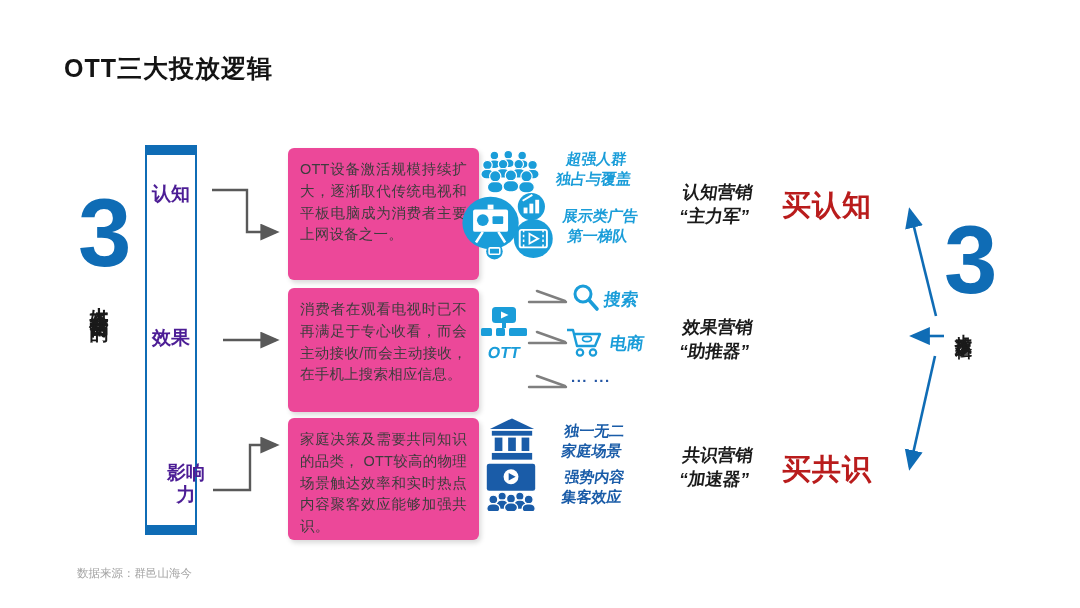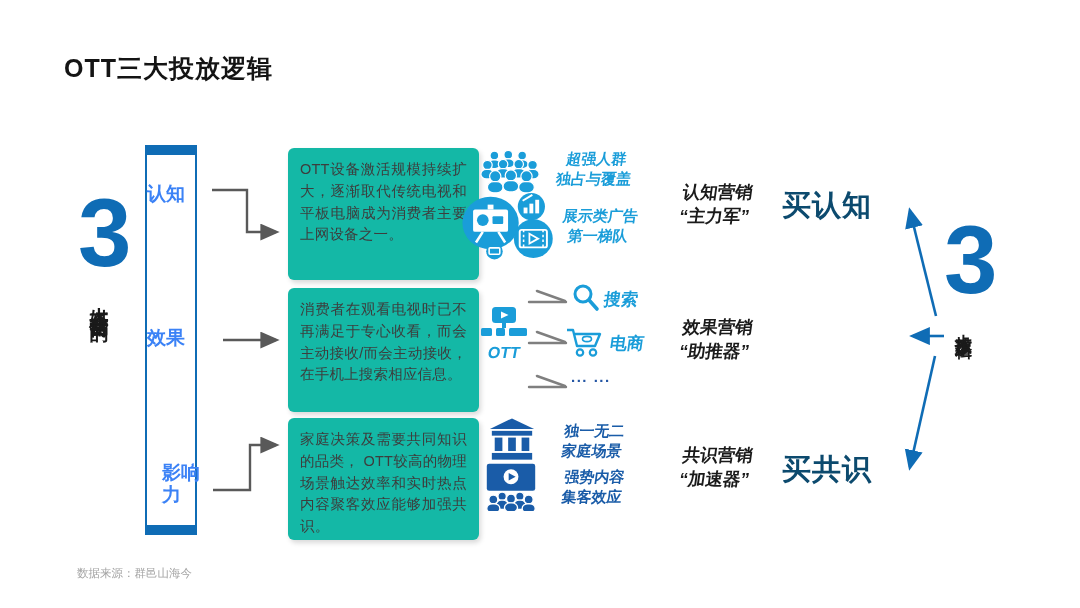--- a/index.html
+++ b/index.html
@@ -27,32 +27,32 @@
   .vlabel.right { left:952px; top:320px; font-size:17px; letter-spacing:2px; }
 
   .bracket {
     position:absolute; left:145px; top:145px; width:52px; height:390px;
     border:2px solid #0F6CB5; background:#fff; box-sizing:border-box;
   }
   .bracket .cap { position:absolute; left:0; right:0; height:8px; background:#0F6CB5; }
   .bracket .cap.top { top:0; }
   .bracket .cap.bottom { bottom:0; }
   .bitem {
-    position:absolute; width:100%; 
-    font-size:19px; font-weight:bold; color:#3b82f6; line-height:1.15;
+    position:absolute; width:100%; text-align:center;
+    font-size:19px; font-weight:bold; color:#4c1d95; line-height:1.15;
   }
   .bitem.b1 { top:36px; }
   .bitem.b2 { top:180px; }
   .bitem.b3 { top:315px;margin-left:15px; }
 
   .overlay { position:absolute; left:0; top:0; pointer-events:none; }
 
   .descbox {
     position:absolute; left:288px; width:191px; box-sizing:border-box;
-    background:#14b8a6; border-radius:6px; box-shadow:2px 3px 5px rgba(0,0,0,0.15);
+    background:#ec4899; border-radius:6px; box-shadow:2px 3px 5px rgba(0,0,0,0.15);
     padding:11px 12px; font-size:14.5px; color:#3d3d3d; line-height:1.5;
     letter-spacing:0.2px; text-align:justify;
   }
   .descbox.d1 { top:148px; height:132px; }
   .descbox.d2 { top:288px; height:124px; }
   .descbox.d3 { top:418px; height:122px; }
 
   .hl {
     position:absolute; font-weight:bold; white-space:pre-line; line-height:1.35;
     transform:skewX(-8deg); text-align:center; font-size:15px;
@@ -75,21 +75,21 @@
 
   .mk {
     position:absolute; left:660px; width:112px; text-align:center;
     font-size:17.5px; font-weight:bold; color:#1a1a1a; line-height:1.35;
     white-space:pre-line; transform:skewX(-8deg);
   }
   .mk.m1 { top:181px; } .mk.m2 { top:316px; } .mk.m3 { top:444px; }
 
   .buy {
     position:absolute; left:782px; font-size:29px; font-weight:bold;
-    color:#0c4a6e; letter-spacing:1px;
+    color:#b91c1c; letter-spacing:1px;
   }
   .buy.y1 { top:186px; } .buy.y2 { top:321px; } .buy.y3 { top:450px; }
 
   .source { position:absolute; left:77px; top:566px; font-size:11.5px; color:#A3A3A3; }
 
   .logo { position:absolute; left:962px; top:549px; white-space:nowrap; }
   .logo .g { font-size:27px; color:#021B3D; font-weight:bold; letter-spacing:0px; }
   .logo .m {
     font-size:23px; color:#2F9BFB; font-style:italic; font-weight:bold;
     font-family:"DejaVu Serif", serif; position:relative; top:-9px; left:1px;

